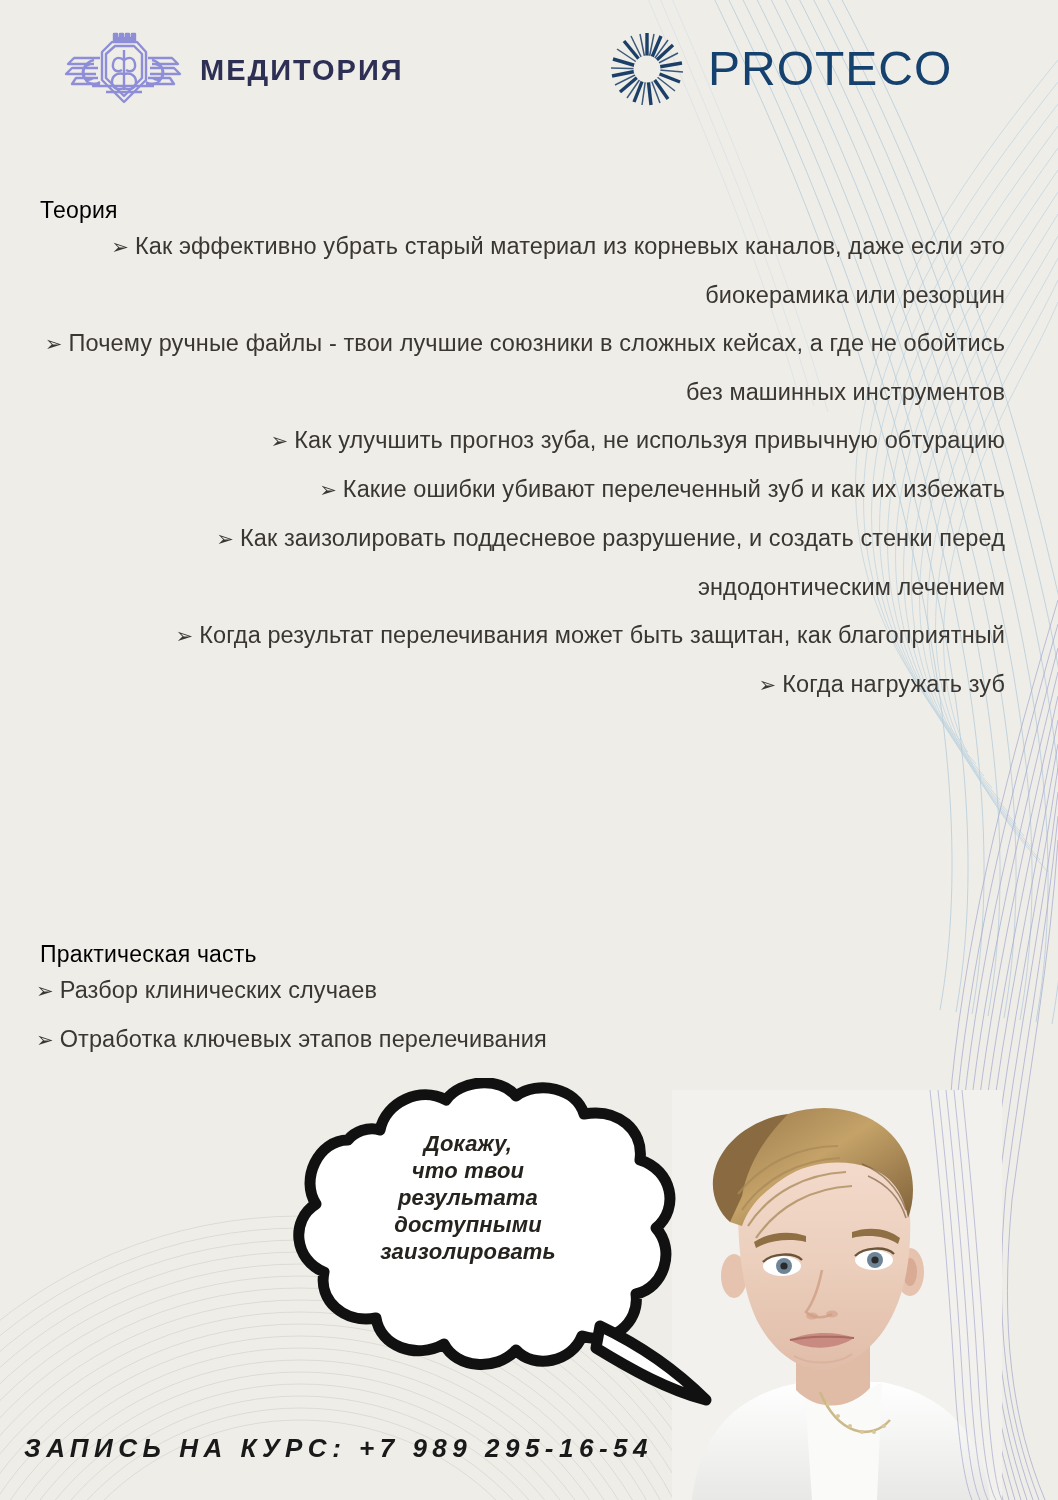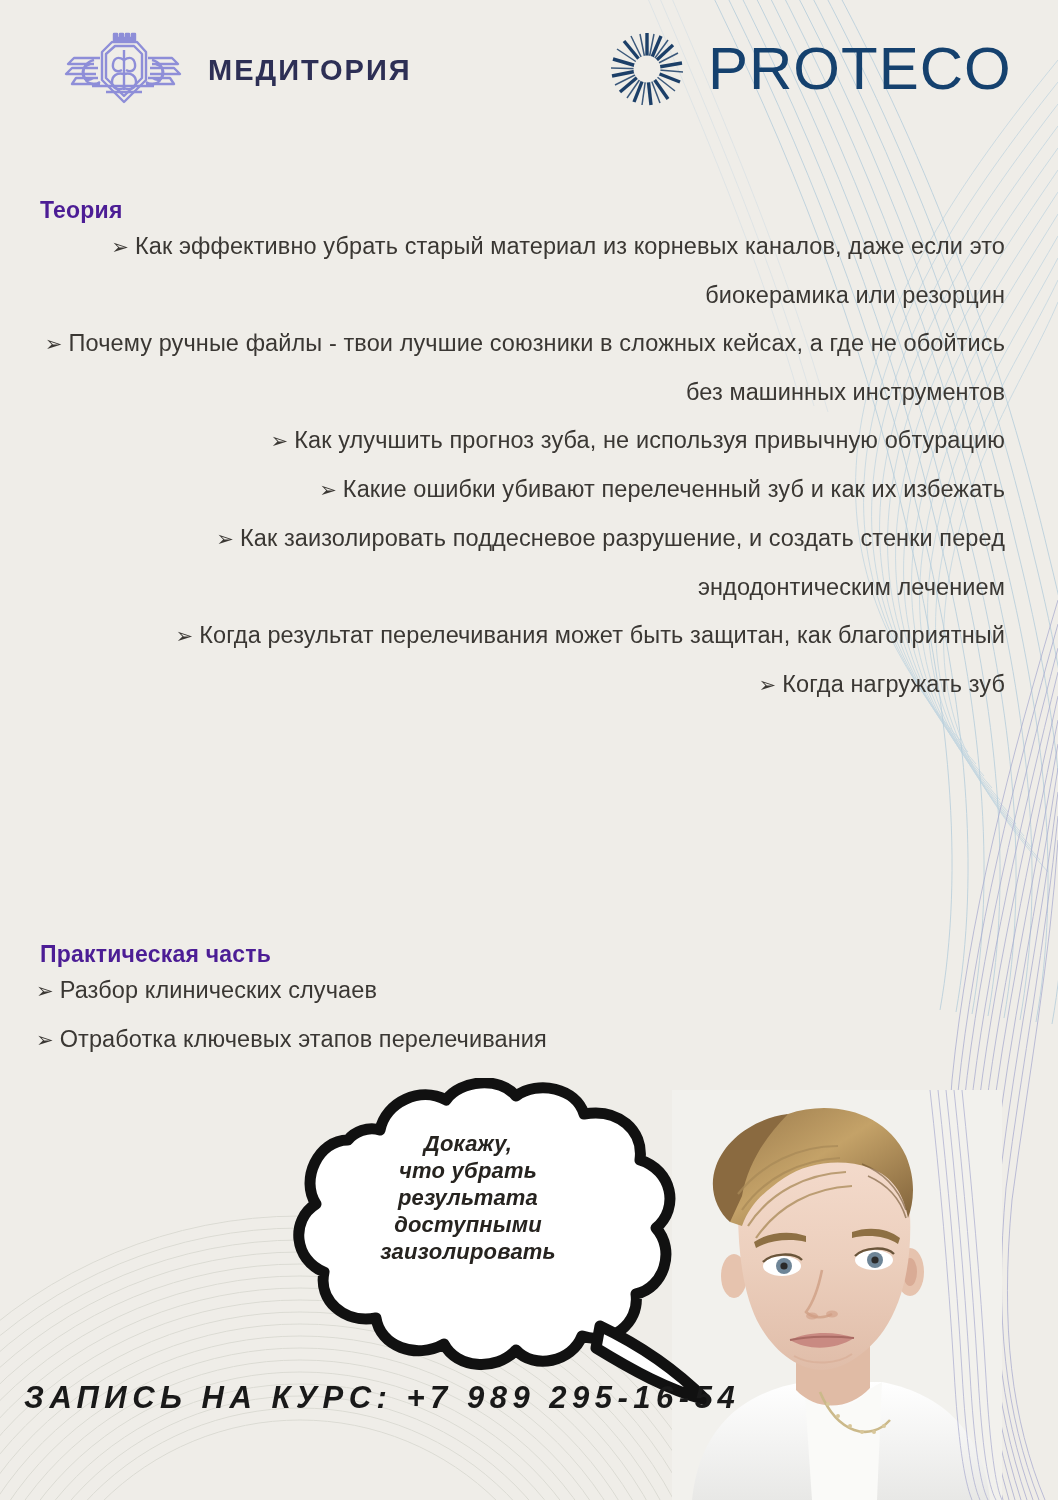--- a/index.html
+++ b/index.html
@@ -35,61 +35,61 @@
     width: 1058px;
     height: 150px;
     z-index: 3;
   }
   .brand-meditoria {
     position: absolute;
     left: 62px;
     top: 28px;
     display: flex;
     align-items: center;
-    gap: 24px;
+    gap: 16px;
   }
   .meditoria-mark { width: 122px; height: 84px; display: block; }
   .meditoria-word {
     font-size: 29px;
     font-weight: bold;
     letter-spacing: 2.0px;
     color: #2d2f55;
     white-space: nowrap;
   }
   .brand-proteco {
     position: absolute;
     left: 608px;
     top: 30px;
     display: flex;
     align-items: center;
     gap: 22px;
   }
   .proteco-mark { width: 78px; height: 78px; display: block; }
   .proteco-word {
-    font-size: 60px;
+    font-size: 48px;
     font-weight: normal;
     letter-spacing: 1px;
     color: #15416e;
     line-height: 1;
     white-space: nowrap;
   }
 
   
   .content {
     position: absolute;
     left: 0; top: 0;
     width: 1058px;
     z-index: 2;
   }
   .section-head {
     position: absolute;
     left: 40px;
     font-size: 23px;
-    font-weight: bold;
-    color: #4c1d95;
+    font-weight: normal;
+    color: #000000;
     letter-spacing: 0.2px;
   }
   .list {
     position: absolute;
     left: 40px;
     width: 965px;
     margin: 0;
     padding: 0;
     list-style: none;
   }
@@ -143,22 +143,22 @@
     height: 410px;
     z-index: 4;
     overflow: hidden;
   }
   .photo svg { display: block; }
 
   
   .cta {
     position: absolute;
     left: 24px;
-    top: 1380px;
-    font-size: 31px;
+    top: 1433px;
+    font-size: 26px;
     font-weight: bold;
     font-style: italic;
     letter-spacing: 5.5px;
     color: #191919;
     white-space: nowrap;
     z-index: 6;
   }
 </style>
 </head>
 <body>
@@ -471,21 +471,21 @@
                  C72,102 90,62 120,62
                  C126,54 140,48 152,52 Z"></path>
       </g>
 
       <g fill="#ffffff" stroke="#111111" stroke-width="11" stroke-linejoin="round">
         <path d="M372,248 C414,268 448,292 478,322 C440,312 404,292 368,270 Z"></path>
       </g>
     </svg>
     <div class="bubble-text">
       <div>Докажу,</div>
-      <div>что убрать</div>
+      <div>что твои</div>
       <div>результата</div>
       <div>доступными</div>
       <div>заизолировать</div>
     </div>
   </div>
 
   <div class="cta">ЗАПИСЬ НА КУРС: +7 989 295-16-54</div>
 
 </div>
 

